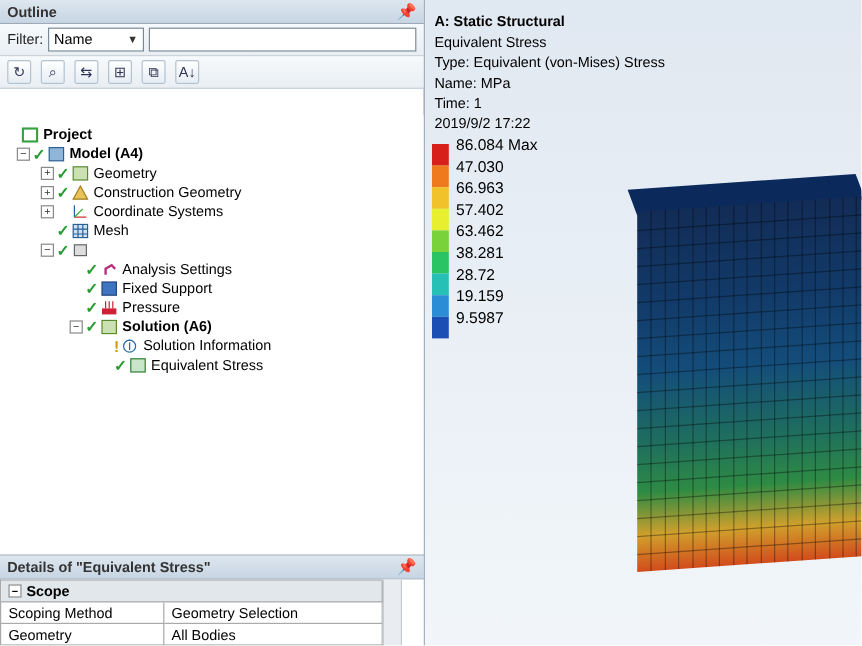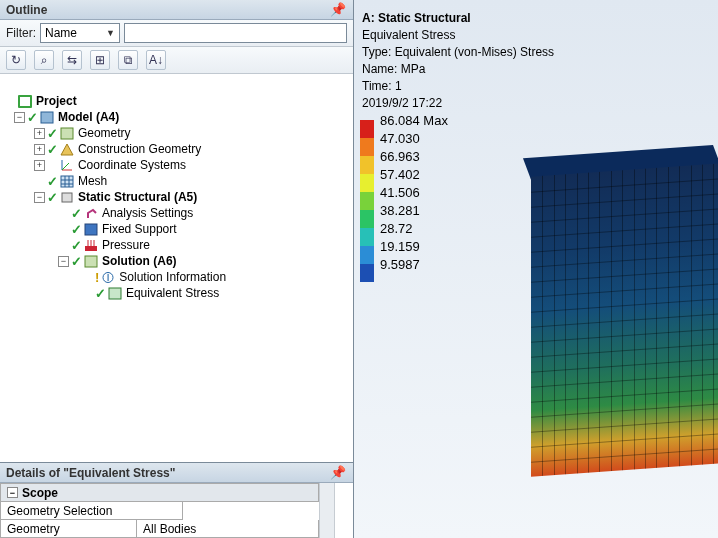--- a/index.html
+++ b/index.html
@@ -8,21 +8,21 @@
 .panel-title { background: linear-gradient(#dde6ee,#c7d5e3); border-bottom: 1px solid #9aaabb; padding: 2px 6px; color: #333; font-weight: bold; display: flex; align-items: center; justify-content: space-between; }
 .panel-title .pin { font-size: 13px; color: #555; }
 .outline-top { height: 463px; display: flex; flex-direction: column; border-bottom: 1px solid #7a8a99; }
 .filter-row { display: flex; align-items: center; padding: 3px 6px; gap: 4px; border-bottom: 1px solid #c0c8d0; background: linear-gradient(#f7fafc,#e9eef3); }
 .filter-row label { color: #222; text-align: center; }
 .filter-select { height: 20px; border: 1px solid #7a8a99; min-width: 80px; background: #fff; padding: 0 4px; display: flex; align-items: center; justify-content: space-between; }
 .filter-select .arrow { font-size: 9px; color: #333; }
 .filter-input { height: 20px; border: 1px solid #7a8a99; flex: 1; background: #fff; }
 .toolbar { display: flex; align-items: center; padding: 3px 6px; gap: 8px; border-bottom: 1px solid #c0c8d0; background: linear-gradient(#f7fafc,#e9eef3); }
 .tbtn { width: 20px; height: 20px; display: flex; align-items: center; justify-content: center; color: #335; background: linear-gradient(#fff,#e6edf4); border: 1px solid #b5c2cf; border-radius: 2px; font-size: 12px; }
-.tree { flex: 1; overflow: auto; padding: 19px 0; background: #fff; }
+.tree { flex: 1; overflow: auto; padding: 8px 0; background: #fff; margin-top: 22px; }
 .tree-item { display: flex; align-items: center; height: 16px; white-space: nowrap; cursor: default; }
 .tree-item .exp { width: 11px; height: 11px; border: 1px solid #888; background: #fff; display: flex; align-items: center; justify-content: center; font-size: 9px; line-height: 9px; color: #333; margin-right: 2px; }
 .tree-item .exp.empty { border: none; background: none; }
 .tree-item .pad { display: inline-block; }
 .tree-item .check { color: #2a9b34; font-weight: bold; margin-right: 1px; font-size: 13px; }
 .tree-item .check.hidden { visibility: hidden; }
 .tree-item .check.warn { color: #cc9c00; }
 .tree-item .ico { width: 16px; height: 14px; display: inline-flex; align-items: center; justify-content: center; margin-right: 3px; }
 .tree-item .lbl { color: #000; }
 .tree-item .lbl.bold { font-weight: bold; }
@@ -160,21 +160,20 @@
 
       <div class="tree-item">
         <span class="pad" style="width:34px"></span>
         <span class="exp">−</span>
         <span class="check">✓</span>
         <span class="ico">
             <svg width="14" height="13">
               <rect x="2" y="2" width="10" height="9" fill="#ddd" stroke="#666"></rect>
             </svg>
           </span>
-        <span class="lbl bold">Static Structural (A5)</span>
       </div>
 
       <div class="tree-item">
         <span class="pad" style="width:58px"></span>
         <span class="exp empty"></span>
         <span class="check">✓</span>
         <span class="ico">
             <svg width="14" height="13">
               <path d="M4 11 L4 6 L9 3 L12 6" fill="none" stroke="#b5347b" stroke-width="2"></path>
             </svg>
@@ -255,20 +254,21 @@
     </div>
     <div class="details-area">
       <div class="grid">
         <div class="grow">
           <div class="ghead" style="width:318px">
             <span class="box">−</span>
             <span>Scope</span>
           </div>
         </div>
         <div class="grow">
+          <div class="gcell gcol1">Scoping Method</div>
           <div class="gcell gcol2">Geometry Selection</div>
         </div>
         <div class="grow">
           <div class="gcell gcol1">Geometry</div>
           <div class="gcell gcol2">All Bodies</div>
         </div>
       </div>
       <div class="scroll-gutter"></div>
     </div>
   </div>
@@ -304,21 +304,21 @@
         <div class="legend-row">
             <span class="legend-text">47.030</span>
           </div>
         <div class="legend-row">
             <span class="legend-text">66.963</span>
           </div>
         <div class="legend-row">
             <span class="legend-text">57.402</span>
           </div>
         <div class="legend-row">
-            <span class="legend-text">41.506</span>
+            <span class="legend-text">63.462</span>
           </div>
         <div class="legend-row">
             <span class="legend-text">38.281</span>
           </div>
         <div class="legend-row">
             <span class="legend-text">28.72</span>
           </div>
         <div class="legend-row">
             <span class="legend-text">19.159</span>
           </div>

